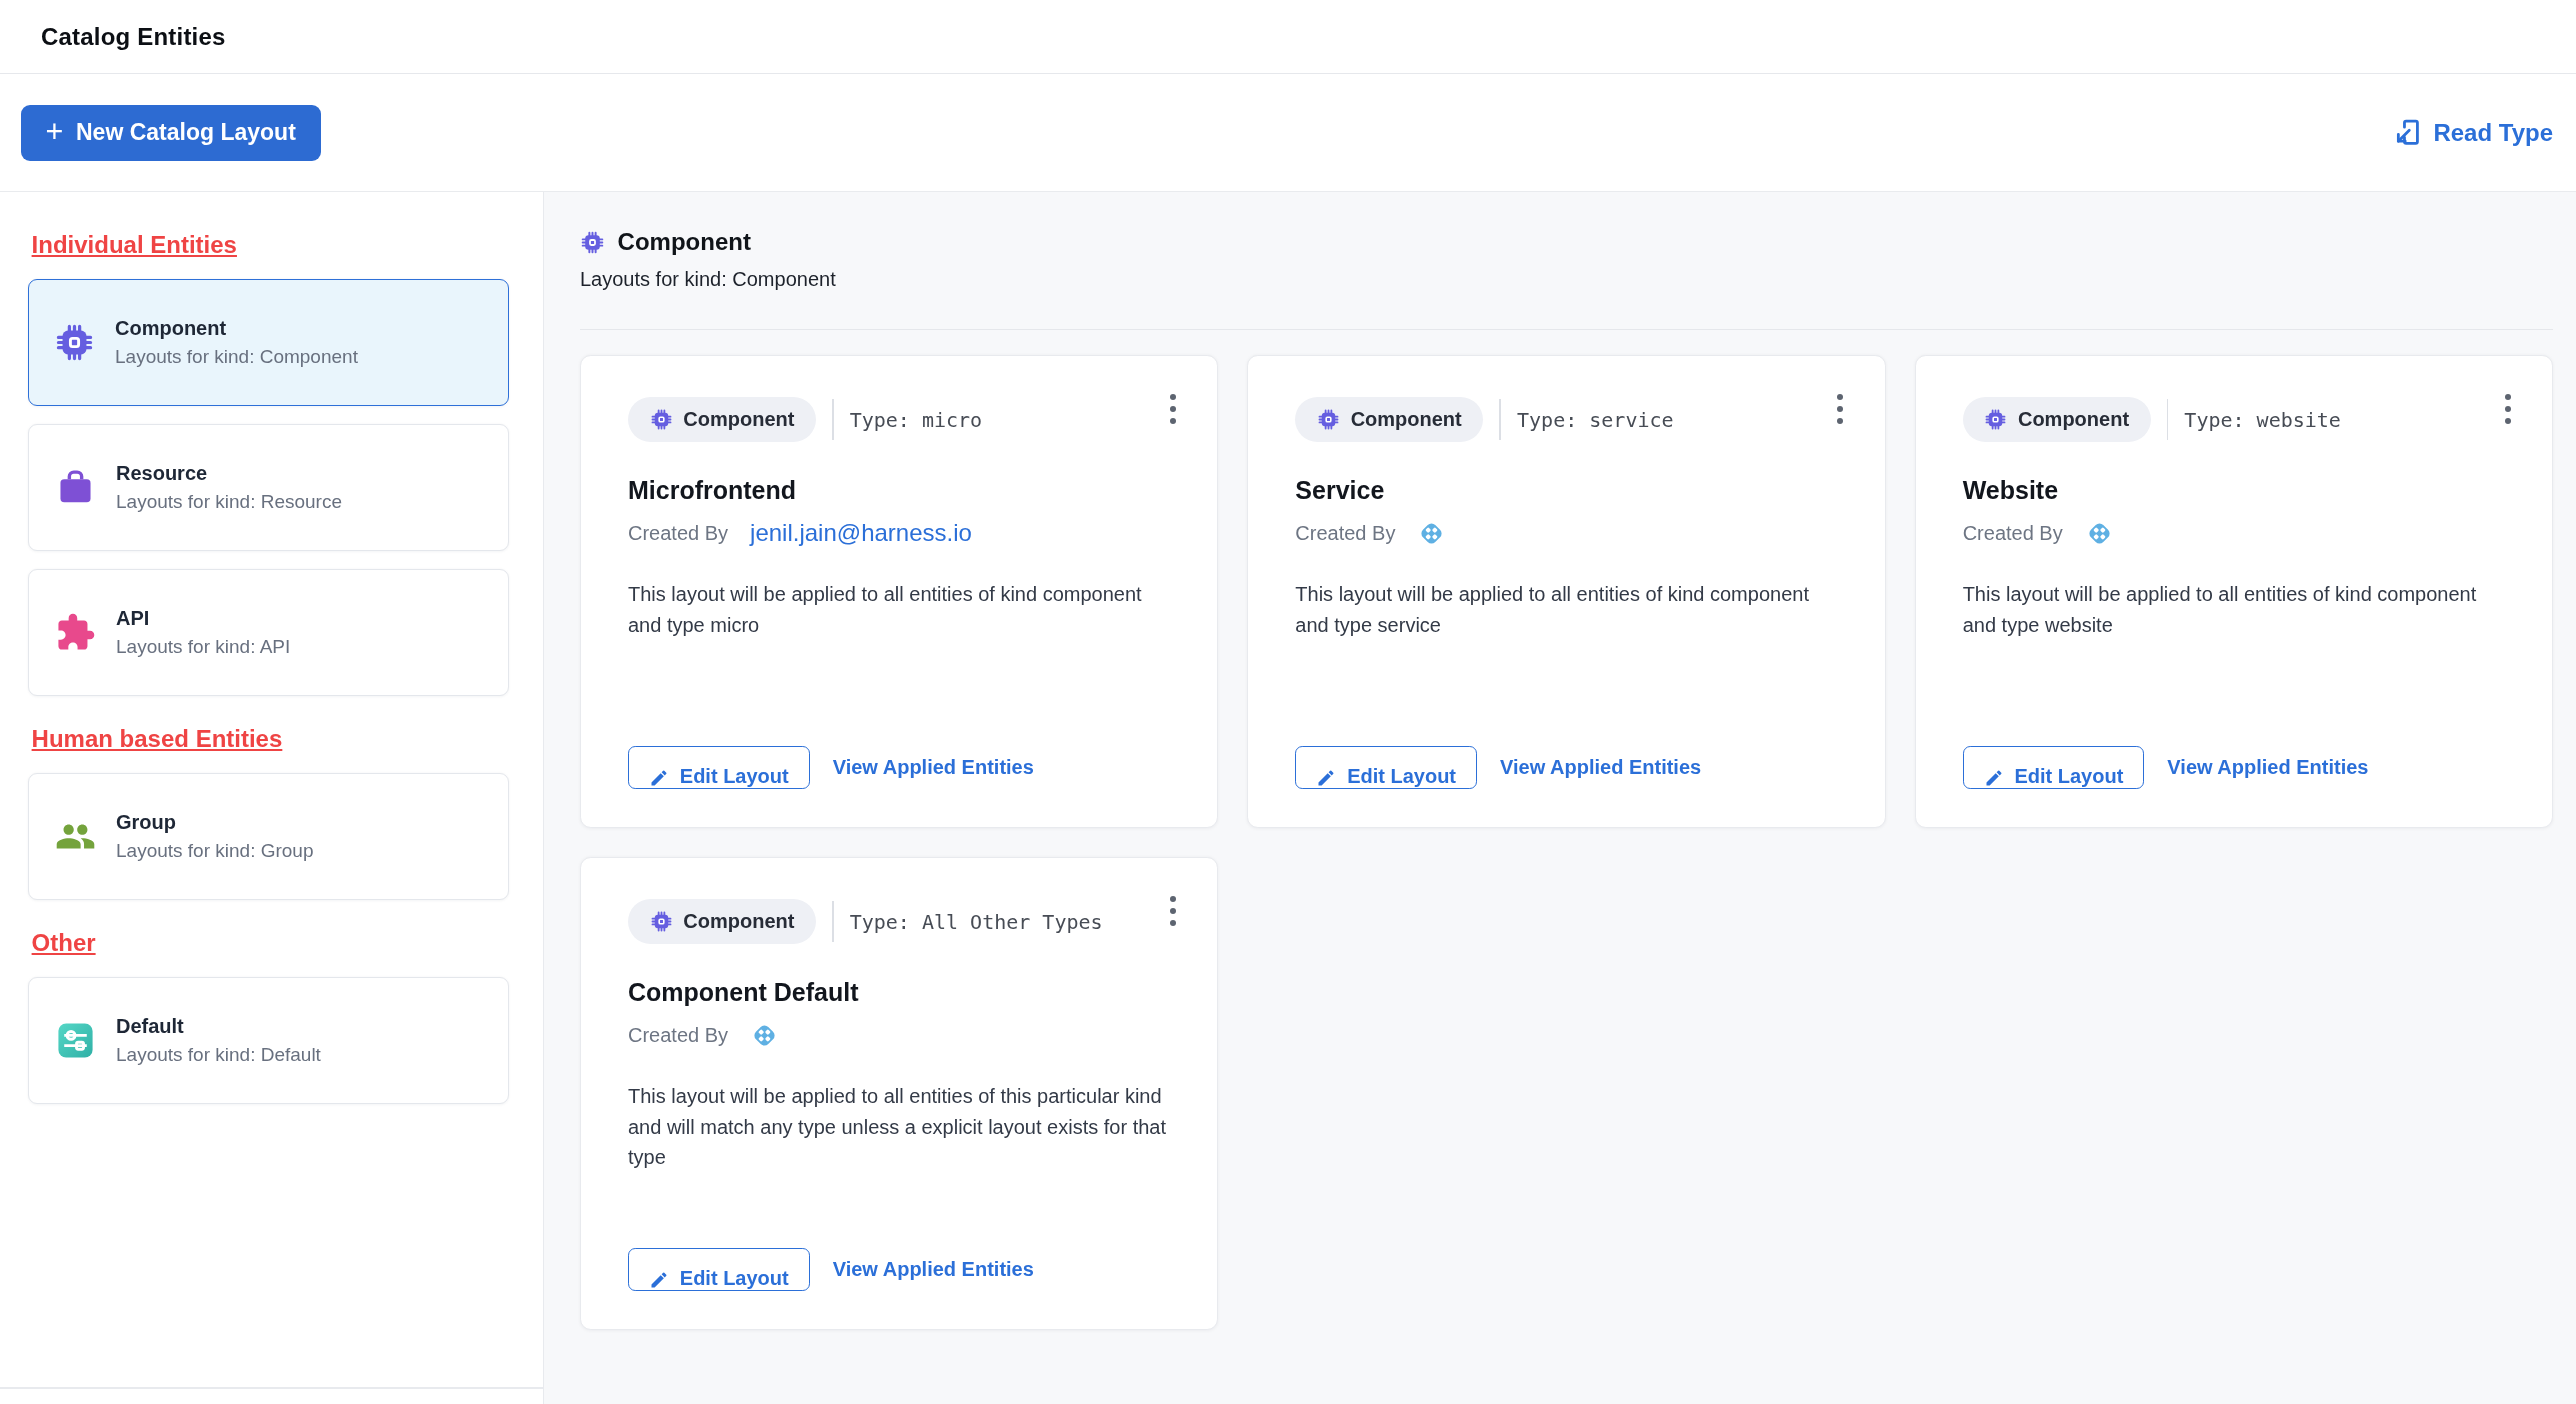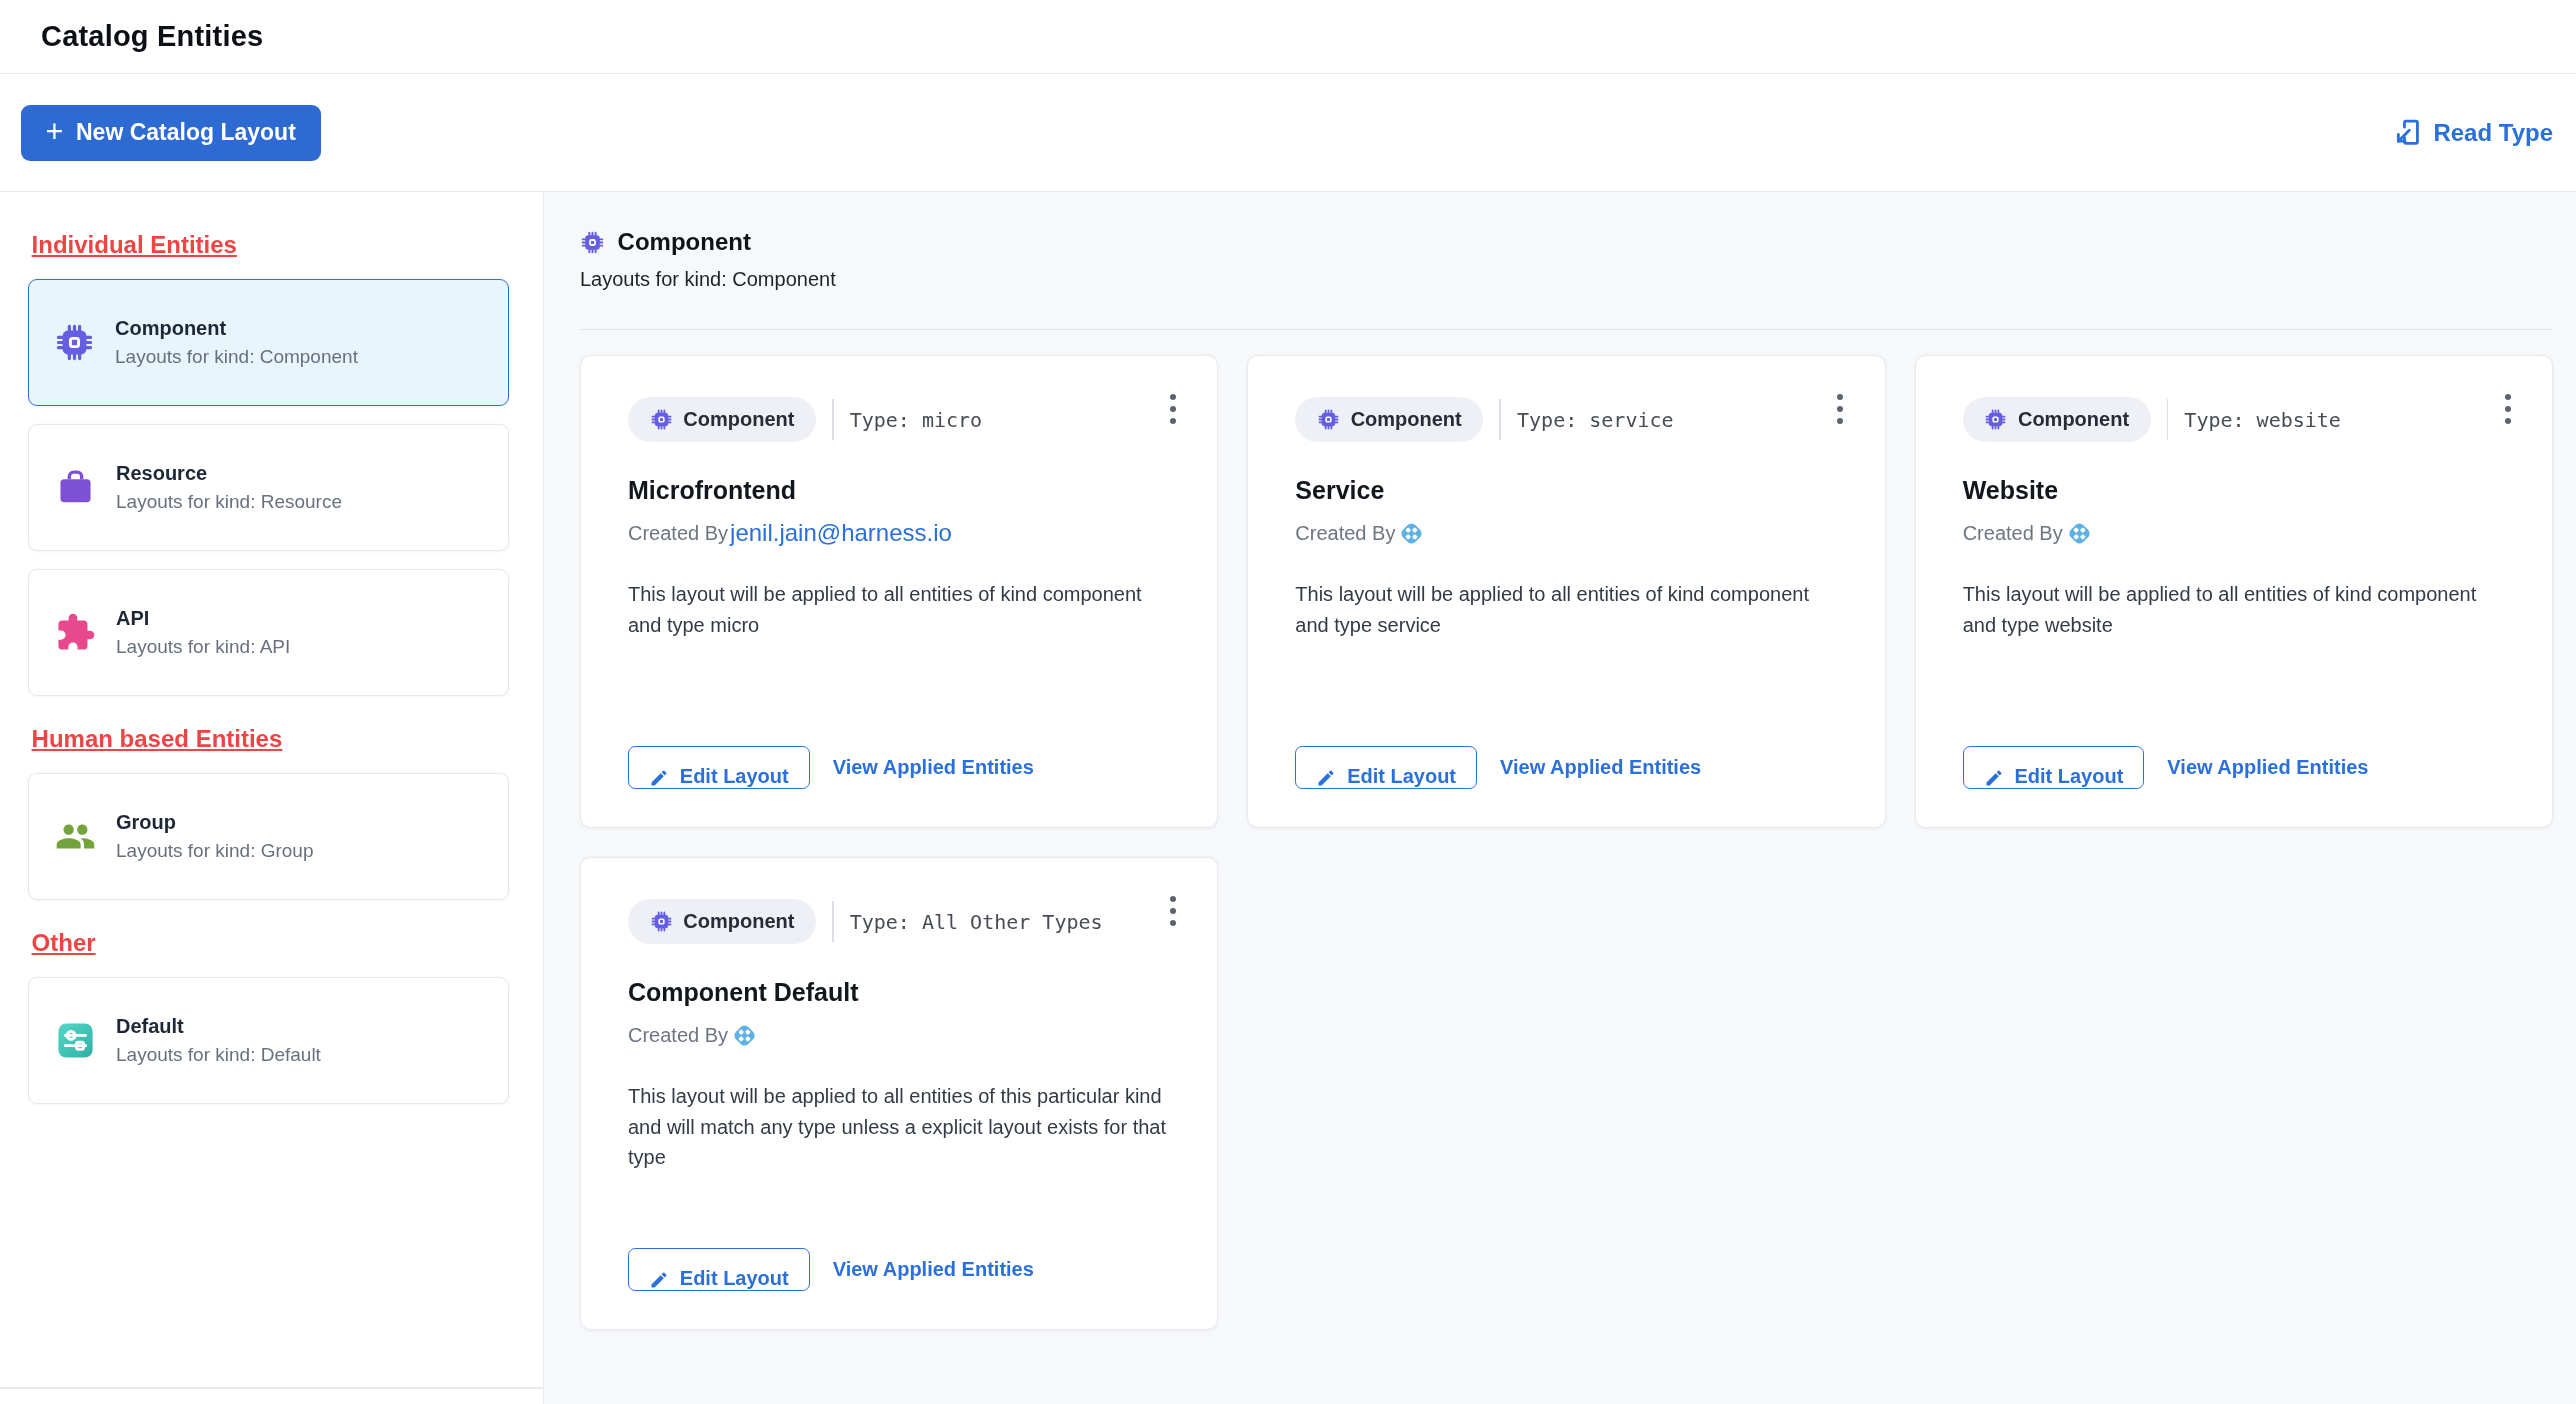--- a/index.html
+++ b/index.html
@@ -6,21 +6,21 @@
   html,body { width:2576px; height:1405px; }
   body {
     font-family:"Liberation Sans","DejaVu Sans",sans-serif;
     background:#ffffff; color:#14181f; overflow:hidden;
     -webkit-font-smoothing:antialiased;
   }
   .page { width:2576px; height:1405px; display:flex; flex-direction:column; background:#fff; }
 
   
   .hdr { height:74px; display:flex; align-items:center; padding:0 41px; border-bottom:1.8px solid #e6e8ec; background:#fff; flex:0 0 auto; }
-  .hdr h1 { font-size:29px; font-weight:700; color:#0c0f14; letter-spacing:0.2px; }
+  .hdr h1 { font-size:24px; font-weight:700; color:#0c0f14; letter-spacing:0.2px; }
 
   
   .tbar { height:118px; display:flex; align-items:center; padding:0 23px 0 20.6px; border-bottom:1.8px solid #e9ebee; background:#fff; flex:0 0 auto; }
   .btn-primary {
     display:inline-flex; align-items:center; gap:12.6px; height:56px; padding:0 25px;
     background:var(--primary); color:#fff; border:none; border-radius:9px;
     font-size:23px; font-weight:700; font-family:inherit; cursor:pointer;
   }
   .btn-primary .plus { font-size:30.5px; font-weight:400; line-height:1; margin-top:-2.7px; }
   .read-docs { margin-left:auto; display:inline-flex; align-items:center; gap:10.8px;
@@ -65,21 +65,21 @@
   .badge-icon { width:23px; height:23px; display:flex; }
   .badge-icon svg { width:100%; height:100%; }
   .badge-label { font-size:20px; font-weight:600; color:#272c37; }
   .vdiv { width:1.8px; height:41px; background:#dcdfe5; margin:0 16px; }
   .type-text { font-family:"DejaVu Sans Mono",monospace; font-size:20px; color:#474c55; white-space:nowrap; }
   .kebab { position:absolute; top:30.5px; right:34px; background:none; border:none; cursor:pointer;
     display:flex; flex-direction:column; gap:5.4px; padding:7.2px; }
   .kebab i { width:6.3px; height:6.3px; border-radius:50%; background:#5d6470; display:block; }
 
   .card-title { font-size:25px; font-weight:700; color:#12161d; margin-top:34px; }
-  .created-row { display:flex; align-items:center; gap:2px; margin-top:12.6px; min-height:30.5px; }
+  .created-row { display:flex; align-items:center; gap:22px; margin-top:12.6px; min-height:30.5px; }
   .created-label { font-size:20px; color:#6d7583; }
   .created-link { font-size:24px; color:var(--link); text-decoration:none; cursor:pointer; }
   .created-icon { width:29px; height:29px; display:flex; }
   .created-icon svg { width:100%; height:100%; }
   .card-desc { font-size:20px; line-height:30.5px; color:#333a47; margin-top:30.5px; max-width:556px; }
   .card-footer { margin-top:auto; display:flex; align-items:center; gap:23px; }
   .edit-btn { display:inline-flex; align-items:flex-end; gap:10.8px; height:43px; padding:0 20px;
     background:#fff; border:1.8px solid var(--link); border-radius:7.2px; color:var(--link);
     font-size:20px; font-weight:700; font-family:inherit; cursor:pointer; }
   .edit-btn svg { width:20px; height:20px; }

